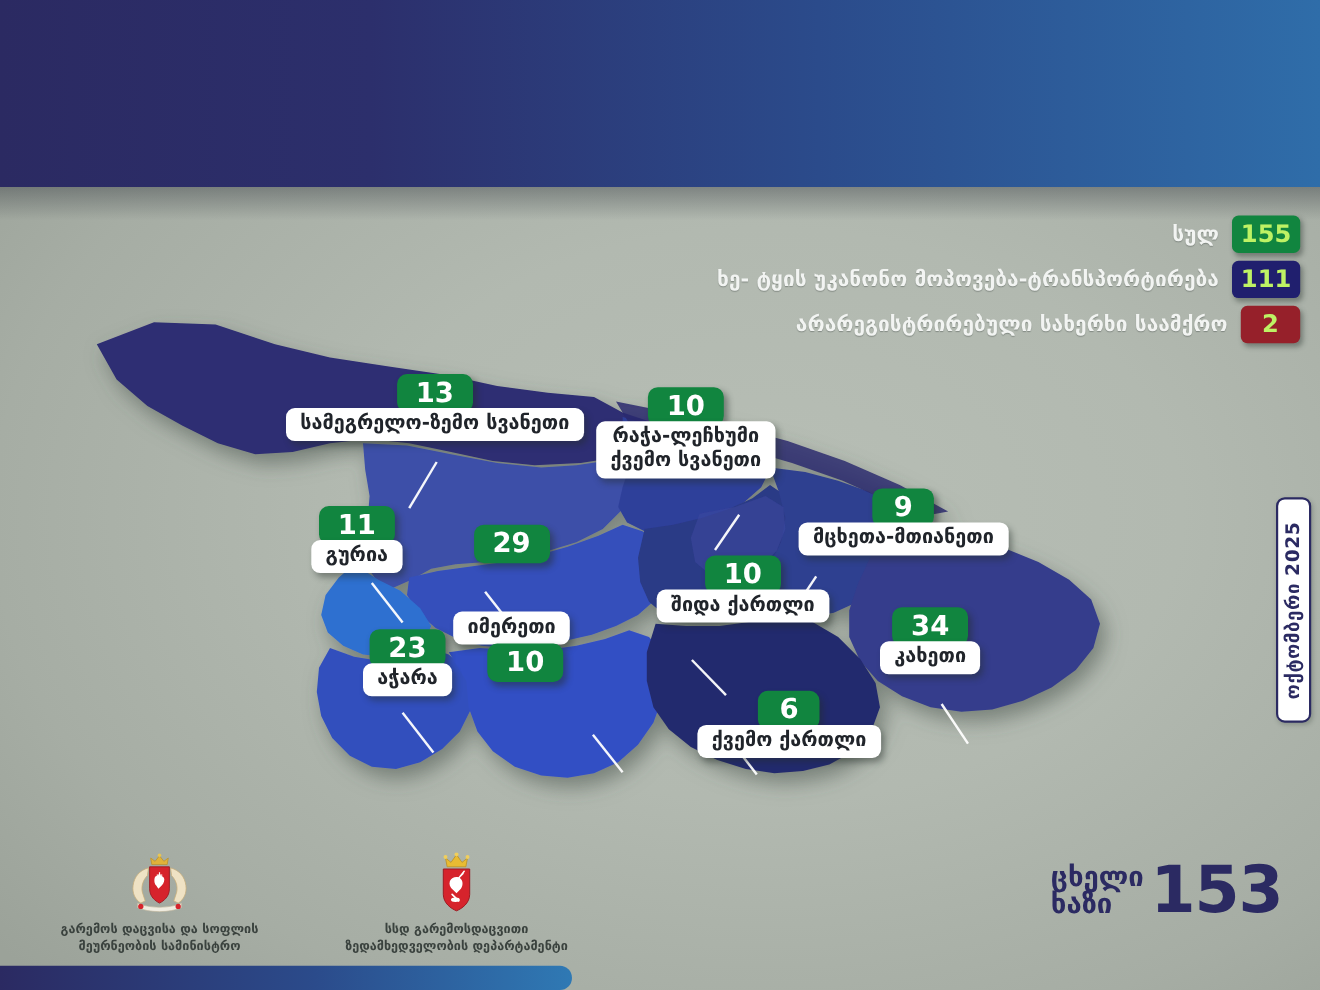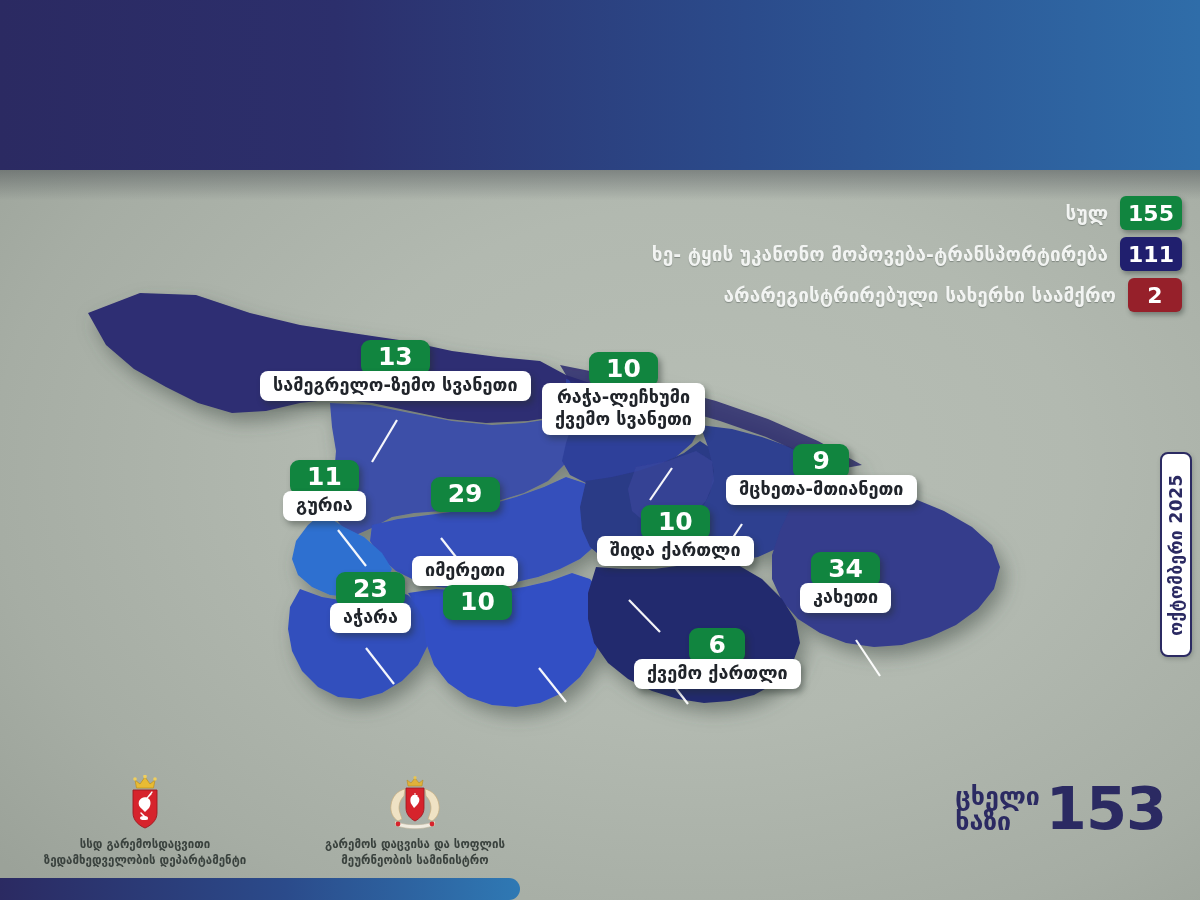--- a/index.html
+++ b/index.html
@@ -82,21 +82,21 @@
     white-space: nowrap;
     text-shadow: 0 1px 1px rgba(40,50,45,0.35);
   }
   .legend-badge {
     min-width: 54px;
     height: 34px;
     border-radius: 6px;
     display: flex;
     align-items: center;
     justify-content: center;
-    color: #ffffff;
+    color: #bef264;
     font-size: 22px;
     font-weight: bold;
     box-shadow: 2px 3px 5px rgba(40,50,45,0.42);
     padding: 0 8px;
   }
 
   
   #month-tab {
     position: absolute;
     right: 8px;
@@ -398,59 +398,59 @@
   <div class="marker" style="left:634px; top:628px;">
     <div class="marker-count" style="background: rgb(17, 133, 63);">6</div>
     <div class="marker-name">ქვემო ქართლი</div>
   </div>
 
   <div id="footer-logos">
 
     <div class="logo-block">
       <svg class="logo-emblem" viewBox="0 0 60 58">
 
+        <path d="M30 3 L26 8 L22 5 L23 11 L37 11 L38 5 L34 8 Z" fill="#e0b23a" stroke="#b98c22" stroke-width="0.6"></path>
+        <circle cx="30" cy="2.5" r="1.6" fill="#e8c553"></circle>
+
+        <path d="M20 14 C12 16 7 22 6 30 C5 37 8 43 13 46 L17 44 L15 38 C13 33 14 26 19 21 Z" fill="#efe2c4" stroke="#c8ae7c" stroke-width="0.7"></path>
+
+        <path d="M40 14 C48 16 53 22 54 30 C55 37 52 43 47 46 L43 44 L45 38 C47 33 46 26 41 21 Z" fill="#efe2c4" stroke="#c8ae7c" stroke-width="0.7"></path>
+
+        <path d="M21 13 L39 13 L39 33 C39 40 34 44 30 46 C26 44 21 40 21 33 Z" fill="#d6232c" stroke="#9c1820" stroke-width="0.8"></path>
+
+        <path d="M26 22 C28 20 32 20 34 23 C35 25 34 28 32 30 L29 33 L27 30 C25 28 25 24 26 22 Z" fill="#ffffff"></path>
+        <path d="M30 18 L30 24 M27.5 20.5 L32.5 20.5" stroke="#ffffff" stroke-width="1.1"></path>
+
+        <path d="M10 46 C20 51 40 51 50 46 L50 50 C40 55 20 55 10 50 Z" fill="#f0ece0" stroke="#bdb49c" stroke-width="0.6"></path>
+        <circle cx="13" cy="49" r="2.4" fill="#d6232c"></circle>
+        <circle cx="47" cy="49" r="2.4" fill="#d6232c"></circle>
+      </svg>
+      <div class="logo-caption">გარემოს დაცვისა და სოფლის
+მეურნეობის სამინისტრო</div>
+    </div>
+
+    <div class="logo-block">
+      <svg class="logo-emblem" viewBox="0 0 60 58">
+
         <path d="M30 2 L25 9 L20 5 L21.5 13 L38.5 13 L40 5 L35 9 Z" fill="#e8bb33" stroke="#bd8f1c" stroke-width="0.7"></path>
         <circle cx="20" cy="4" r="1.8" fill="#f0cf5d"></circle>
         <circle cx="30" cy="1.5" r="1.8" fill="#f0cf5d"></circle>
         <circle cx="40" cy="4" r="1.8" fill="#f0cf5d"></circle>
 
         <path d="M18 15 L42 15 L42 38 C42 46 35 51 30 53 C25 51 18 46 18 38 Z" fill="#d6232c" stroke="#9c1820" stroke-width="0.9"></path>
 
         <path d="M24 26 C26 22 31 21 34 24 C36 26 36 30 34 33 L30 37 L27 34 C24 32 23 29 24 26 Z" fill="#ffffff"></path>
         <path d="M33 22 L37 17 M31 24 L36 19" stroke="#ffffff" stroke-width="1.3" stroke-linecap="round"></path>
         <path d="M26 38 L32 44" stroke="#ffffff" stroke-width="1.5" stroke-linecap="round"></path>
         <ellipse cx="29" cy="43" rx="4" ry="2" fill="#ffffff"></ellipse>
       </svg>
       <div class="logo-caption">სსდ გარემოსდაცვითი
 ზედამხედველობის დეპარტამენტი</div>
     </div>
 
-    <div class="logo-block">
-      <svg class="logo-emblem" viewBox="0 0 60 58">
-
-        <path d="M30 3 L26 8 L22 5 L23 11 L37 11 L38 5 L34 8 Z" fill="#e0b23a" stroke="#b98c22" stroke-width="0.6"></path>
-        <circle cx="30" cy="2.5" r="1.6" fill="#e8c553"></circle>
-
-        <path d="M20 14 C12 16 7 22 6 30 C5 37 8 43 13 46 L17 44 L15 38 C13 33 14 26 19 21 Z" fill="#efe2c4" stroke="#c8ae7c" stroke-width="0.7"></path>
-
-        <path d="M40 14 C48 16 53 22 54 30 C55 37 52 43 47 46 L43 44 L45 38 C47 33 46 26 41 21 Z" fill="#efe2c4" stroke="#c8ae7c" stroke-width="0.7"></path>
-
-        <path d="M21 13 L39 13 L39 33 C39 40 34 44 30 46 C26 44 21 40 21 33 Z" fill="#d6232c" stroke="#9c1820" stroke-width="0.8"></path>
-
-        <path d="M26 22 C28 20 32 20 34 23 C35 25 34 28 32 30 L29 33 L27 30 C25 28 25 24 26 22 Z" fill="#ffffff"></path>
-        <path d="M30 18 L30 24 M27.5 20.5 L32.5 20.5" stroke="#ffffff" stroke-width="1.1"></path>
-
-        <path d="M10 46 C20 51 40 51 50 46 L50 50 C40 55 20 55 10 50 Z" fill="#f0ece0" stroke="#bdb49c" stroke-width="0.6"></path>
-        <circle cx="13" cy="49" r="2.4" fill="#d6232c"></circle>
-        <circle cx="47" cy="49" r="2.4" fill="#d6232c"></circle>
-      </svg>
-      <div class="logo-caption">გარემოს დაცვისა და სოფლის
-მეურნეობის სამინისტრო</div>
-    </div>
-
   </div>
 
   <div id="hotline">
     <div id="hotline-words" style="color: rgb(43, 42, 98);">
       <span>ცხელი</span>
       <span>ხაზი</span>
     </div>
     <div id="hotline-number" style="color: rgb(43, 42, 98);">153</div>
   </div>
 

